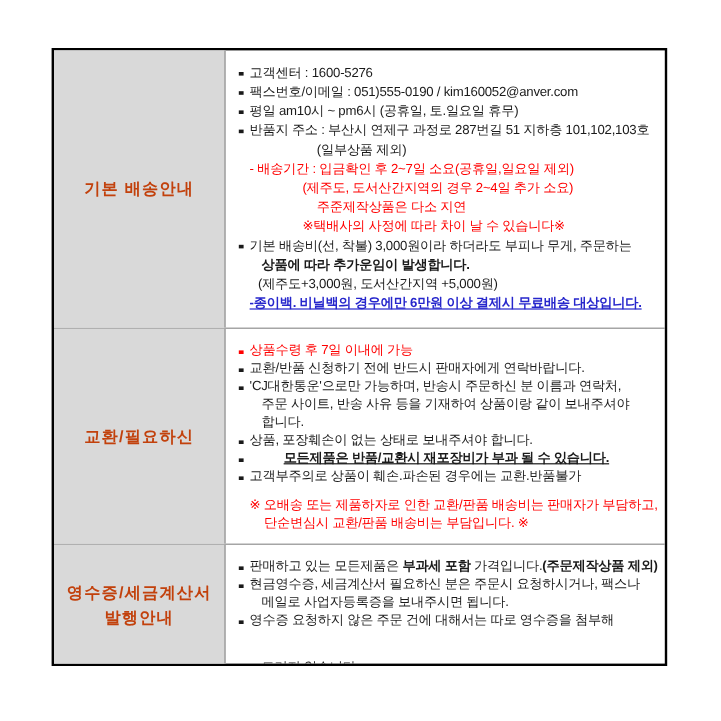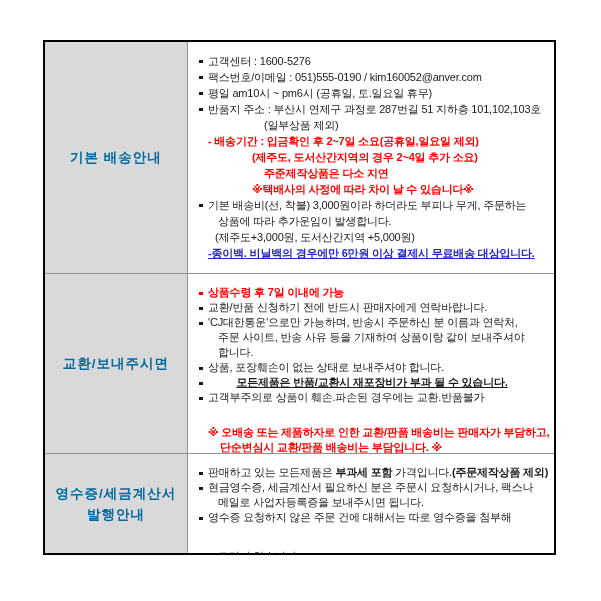--- a/index.html
+++ b/index.html
@@ -13,65 +13,65 @@
     border:2px solid #000000;box-sizing:border-box;background:#ffffff;
   }
   .row{display:flex;box-sizing:border-box;}
   .row + .row{border-top:1px solid #909090;}
   .row.r0{height:231px;}
   .row.r1{height:180px;}
   .row.r2{height:100px;}
   .cell-left{
     width:143px;flex:0 0 143px;background:#d9d9d9;border-right:1px solid #909090;
     display:flex;align-items:center;justify-content:center;text-align:center;
-    font-size:13.5px;font-weight:700;color:#0369a1;letter-spacing:1px;
+    font-size:13.5px;font-weight:700;color:#c2410c;letter-spacing:1px;
     white-space:pre-line;line-height:21px;box-sizing:border-box;
   }
   .cell-right{
     flex:1;padding:11px 18px 6px 10px;box-sizing:border-box;overflow:hidden;
   }
   .line{
     position:relative;font-size:11px;line-height:16px;color:#1a1a1a;
     padding-left:10px;white-space:nowrap;letter-spacing:-0.2px;
   }
   .r1 .line,.r2 .line{line-height:15px;}
   .line.bullet::before{
     content:"";position:absolute;left:1px;top:7px;width:4px;height:3px;
     background:currentColor;
   }
-  .line.red{color:#ff0000;font-weight:700;}
+  .line.red{color:#ff0000;font-weight:400;}
   .line.blue{color:#2626cc;font-weight:700;text-decoration:underline;}
   .line.u{font-weight:700;text-decoration:underline;text-align:center;}
-  .line.gap{margin-top:20px;}
+  .line.gap{margin-top:9px;}
   .line b{font-weight:700;}
 </style>
 </head>
 <body>
 
 <div class="notice-table">
     <div class="row r0">
       <div class="cell-left">기본 배송안내</div>
       <div class="cell-right">
         <div class="line bullet">고객센터 : 1600-5276</div>
         <div class="line bullet">팩스번호/이메일 : 051)555-0190 / kim160052@anver.com</div>
         <div class="line bullet">평일 am10시 ~ pm6시 (공휴일, 토.일요일 휴무)</div>
         <div class="line bullet">반품지 주소 : 부산시 연제구 과정로 287번길 51 지하층 101,102,103호</div>
         <div class="line" style="padding-left: 66px;">(일부상품 제외)</div>
         <div class="line red">- 배송기간 : 입금확인 후 2~7일 소요(공휴일,일요일 제외)</div>
         <div class="line red" style="padding-left: 54px;">(제주도, 도서산간지역의 경우 2~4일 추가 소요)</div>
         <div class="line red" style="padding-left: 66px;">주준제작상품은 다소 지연</div>
         <div class="line red" style="padding-left: 54px;">※택배사의 사정에 따라 차이 날 수 있습니다※</div>
         <div class="line bullet">기본 배송비(선, 착불) 3,000원이라 하더라도 부피나 무게, 주문하는</div>
-        <div class="line" style="padding-left: 20px;">상품에 따라 추가운임이 발생합니다.</div>
+        <div class="line" style="padding-left: 20px; font-weight: bold;">상품에 따라 추가운임이 발생합니다.</div>
         <div class="line" style="padding-left: 17px;">(제주도+3,000원, 도서산간지역 +5,000원)</div>
         <div class="line blue">-종이백. 비닐백의 경우에만 6만원 이상 결제시 무료배송 대상입니다.</div>
       </div>
     </div>
     <div class="row r1">
-      <div class="cell-left">교환/보내주시면</div>
+      <div class="cell-left">교환/필요하신</div>
       <div class="cell-right">
         <div class="line bullet red">상품수령 후 7일 이내에 가능</div>
         <div class="line bullet">교환/반품 신청하기 전에 반드시 판매자에게 연락바랍니다.</div>
         <div class="line bullet">'CJ대한통운'으로만 가능하며, 반송시 주문하신 분 이름과 연락처,</div>
         <div class="line" style="padding-left: 20px;">주문 사이트, 반송 사유 등을 기재하여 상품이랑 같이 보내주셔야</div>
         <div class="line" style="padding-left: 20px;">합니다.</div>
         <div class="line bullet">상품, 포장훼손이 없는 상태로 보내주셔야 합니다.</div>
         <div class="line bullet u">모든제품은 반품/교환시 재포장비가 부과 될 수 있습니다.</div>
         <div class="line bullet">고객부주의로 상품이 훼손.파손된 경우에는 교환.반품불가</div>
         <div class="line red gap">※ 오배송 또는 제품하자로 인한 교환/판품 배송비는 판매자가 부담하고,</div>

